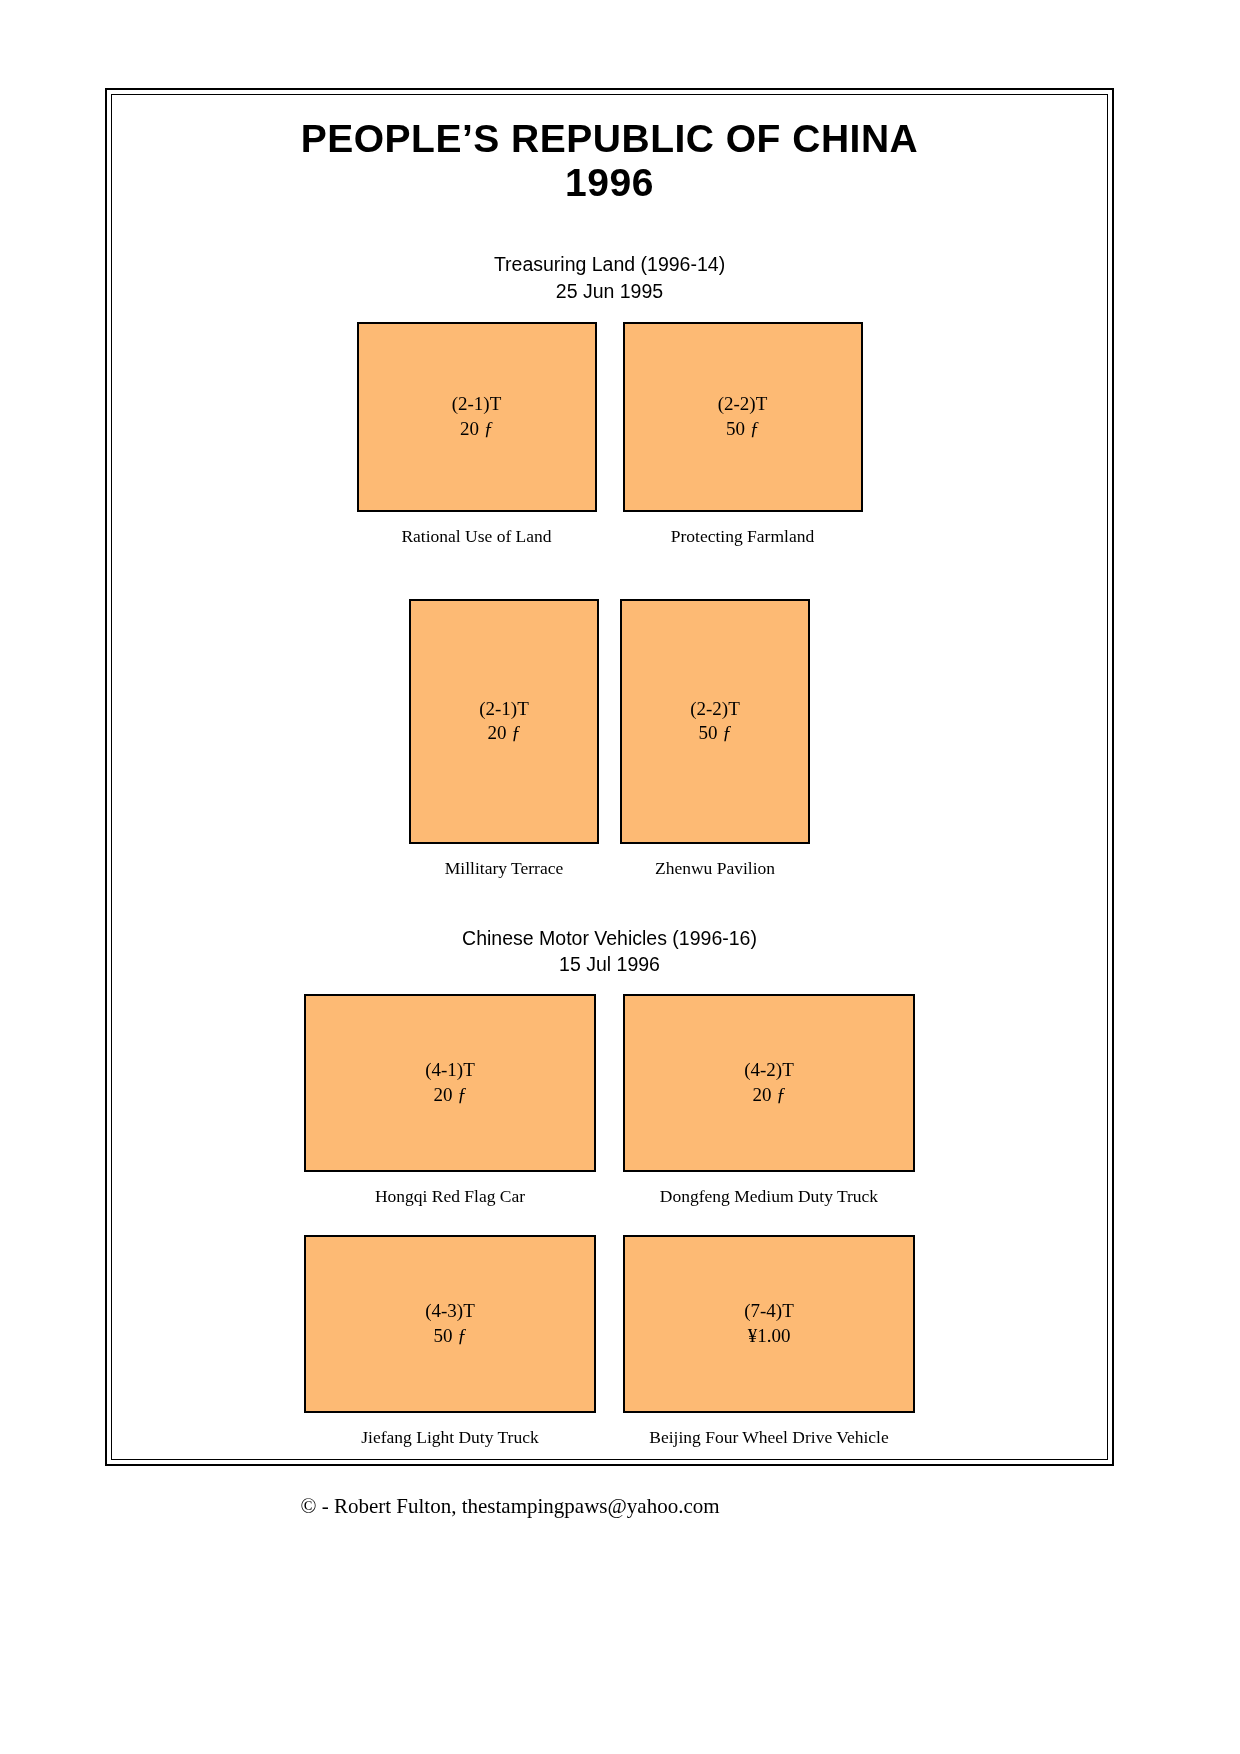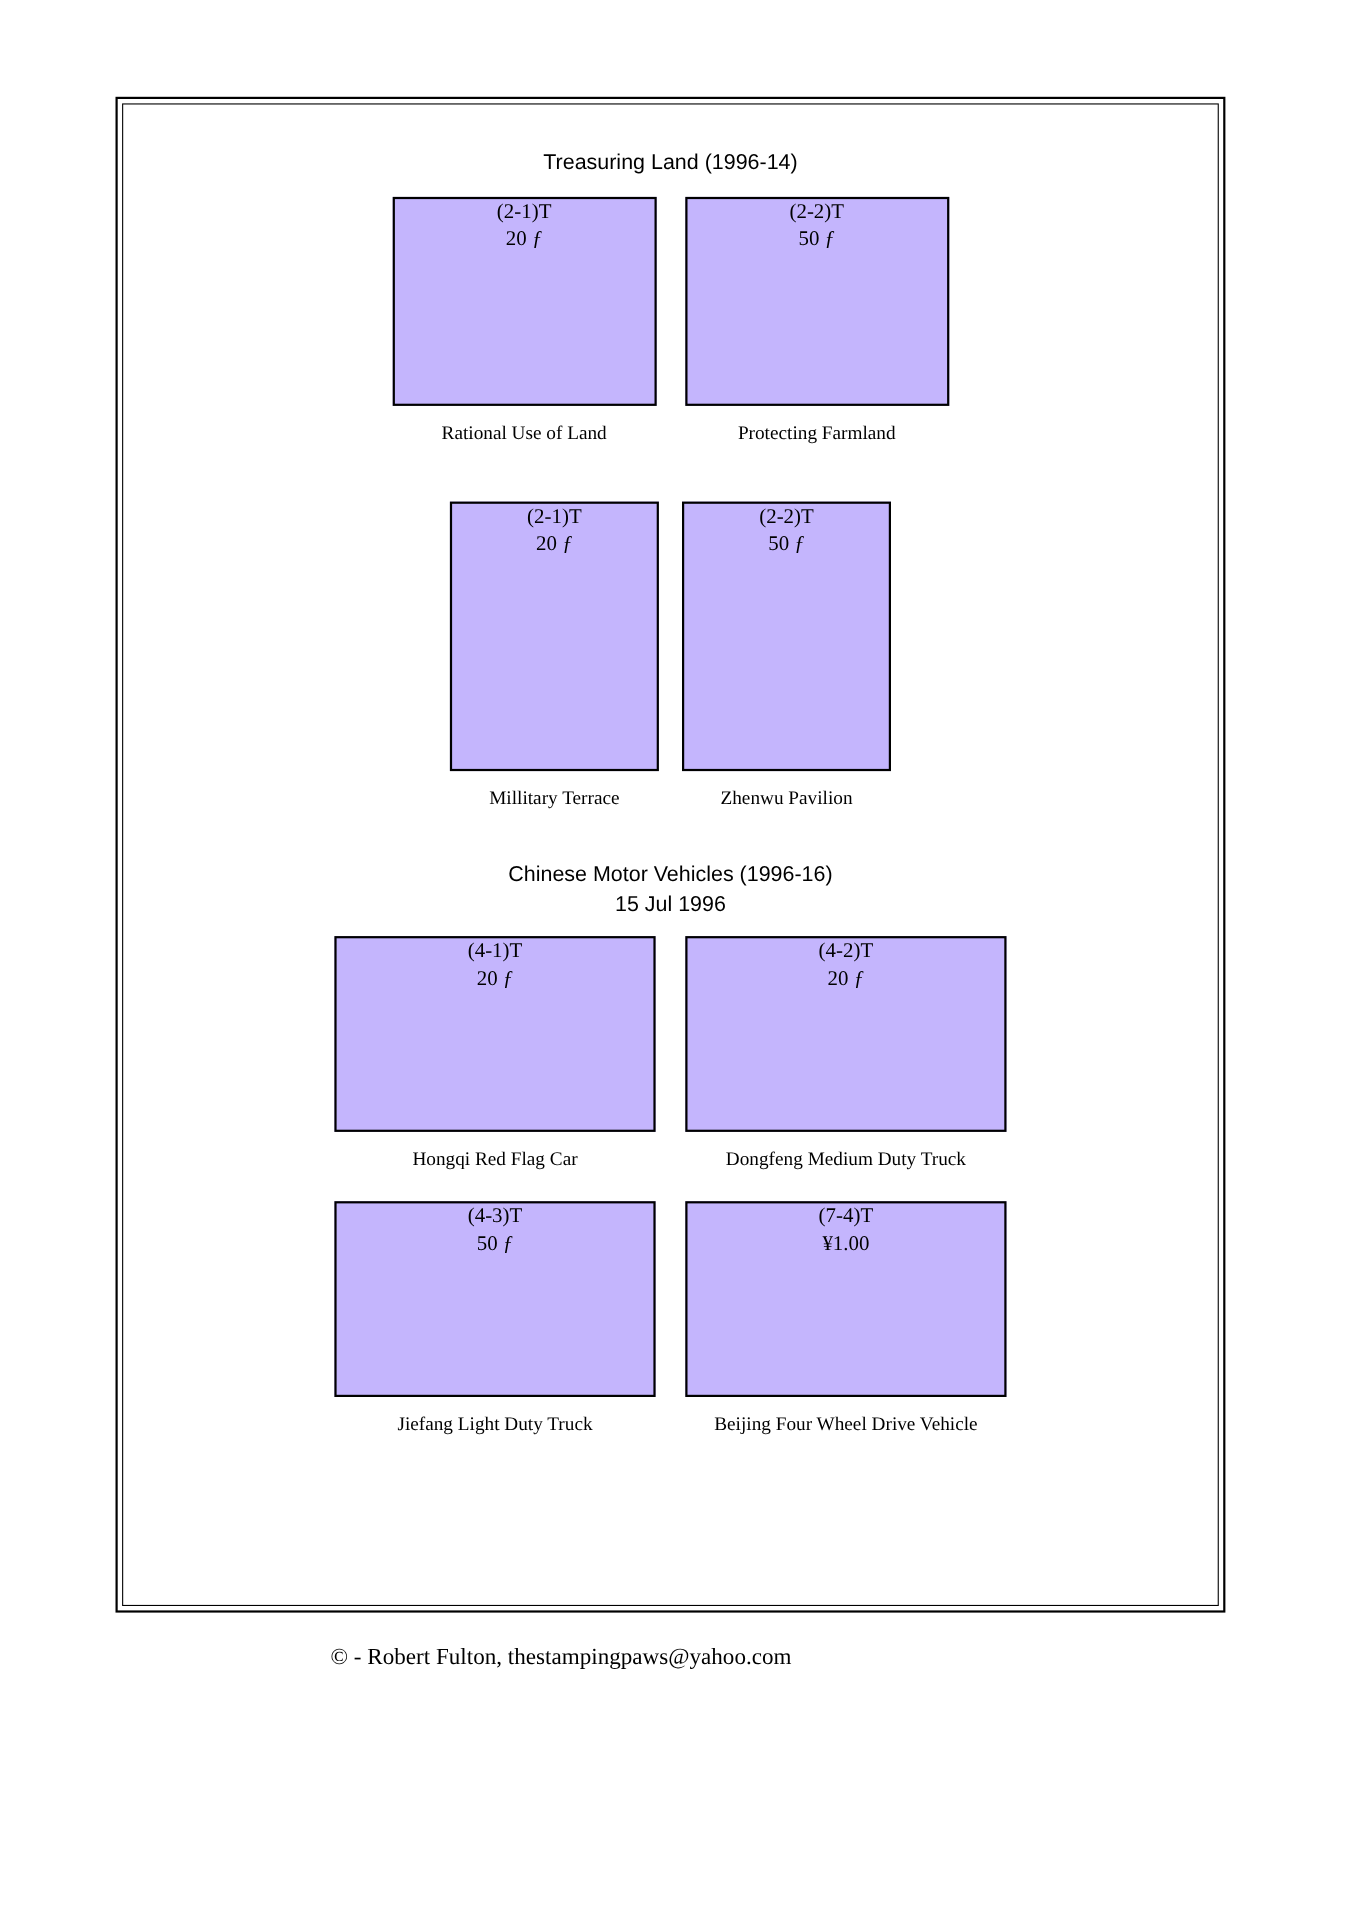--- a/index.html
+++ b/index.html
@@ -78,25 +78,25 @@
   }
 
   .stamp-cell {
     display: flex;
     flex-direction: column;
     align-items: center;
   }
 
   .stamp-box {
     border: 2.5px solid #000;
-    background: #c4b5fd;
+    background: #fdba74;
     display: flex;
     flex-direction: column;
     align-items: center;
-    justify-content: flex-start;
+    justify-content: center;
     font-family: "Liberation Serif", "DejaVu Serif", serif;
   }
   .stamp-code {
     font-size: 19px;
     line-height: 1.3;
   }
   .stamp-denom {
     font-size: 19px;
     line-height: 1.3;
   }
@@ -140,23 +140,28 @@
 </style>
 </head>
 <body>
 
 <div class="page-frame">
   <div class="page-frame-inner"></div>
 </div>
 
 <div class="content">
 
+  <div class="title-block">
+    <div class="title-main">PEOPLE’S REPUBLIC OF CHINA</div>
+    <div class="title-year">1996</div>
+  </div>
 
   <div class="issue sec1">
     <div class="issue-head">Treasuring Land (1996-14)</div>
+    <div class="issue-date">25 Jun 1995</div>
     <div class="stamp-row">
       <div class="stamp-cell">
         <div class="stamp-box">
           <div class="stamp-code">(2-1)T</div>
           <div class="stamp-denom"><span>20</span> <span class="fl">ƒ</span></div>
         </div>
         <div class="stamp-caption">Rational Use of Land</div>
       </div>
       <div class="stamp-cell">
         <div class="stamp-box">

